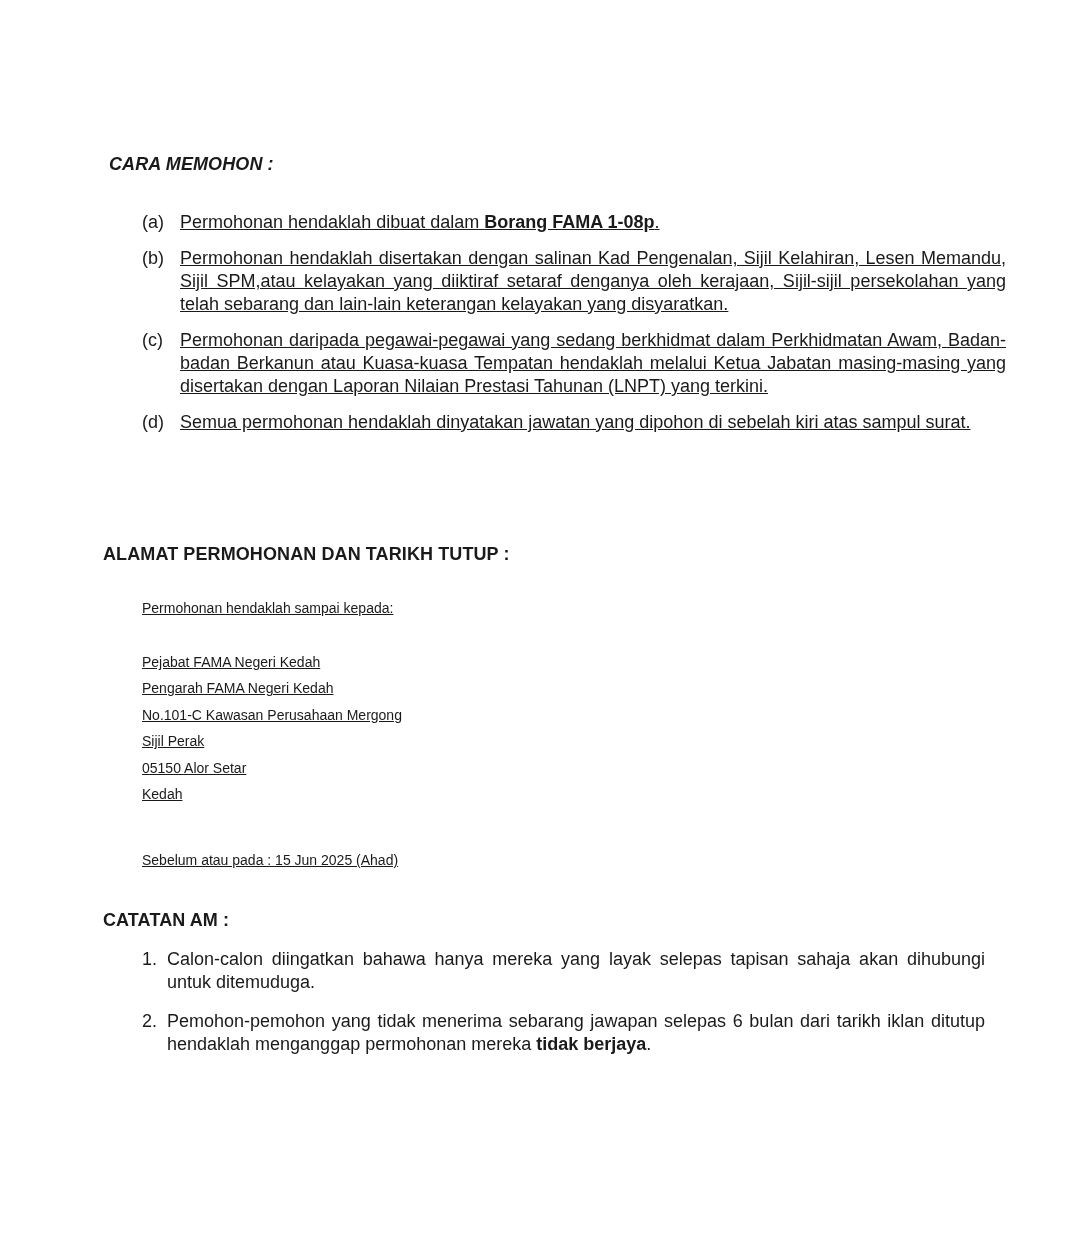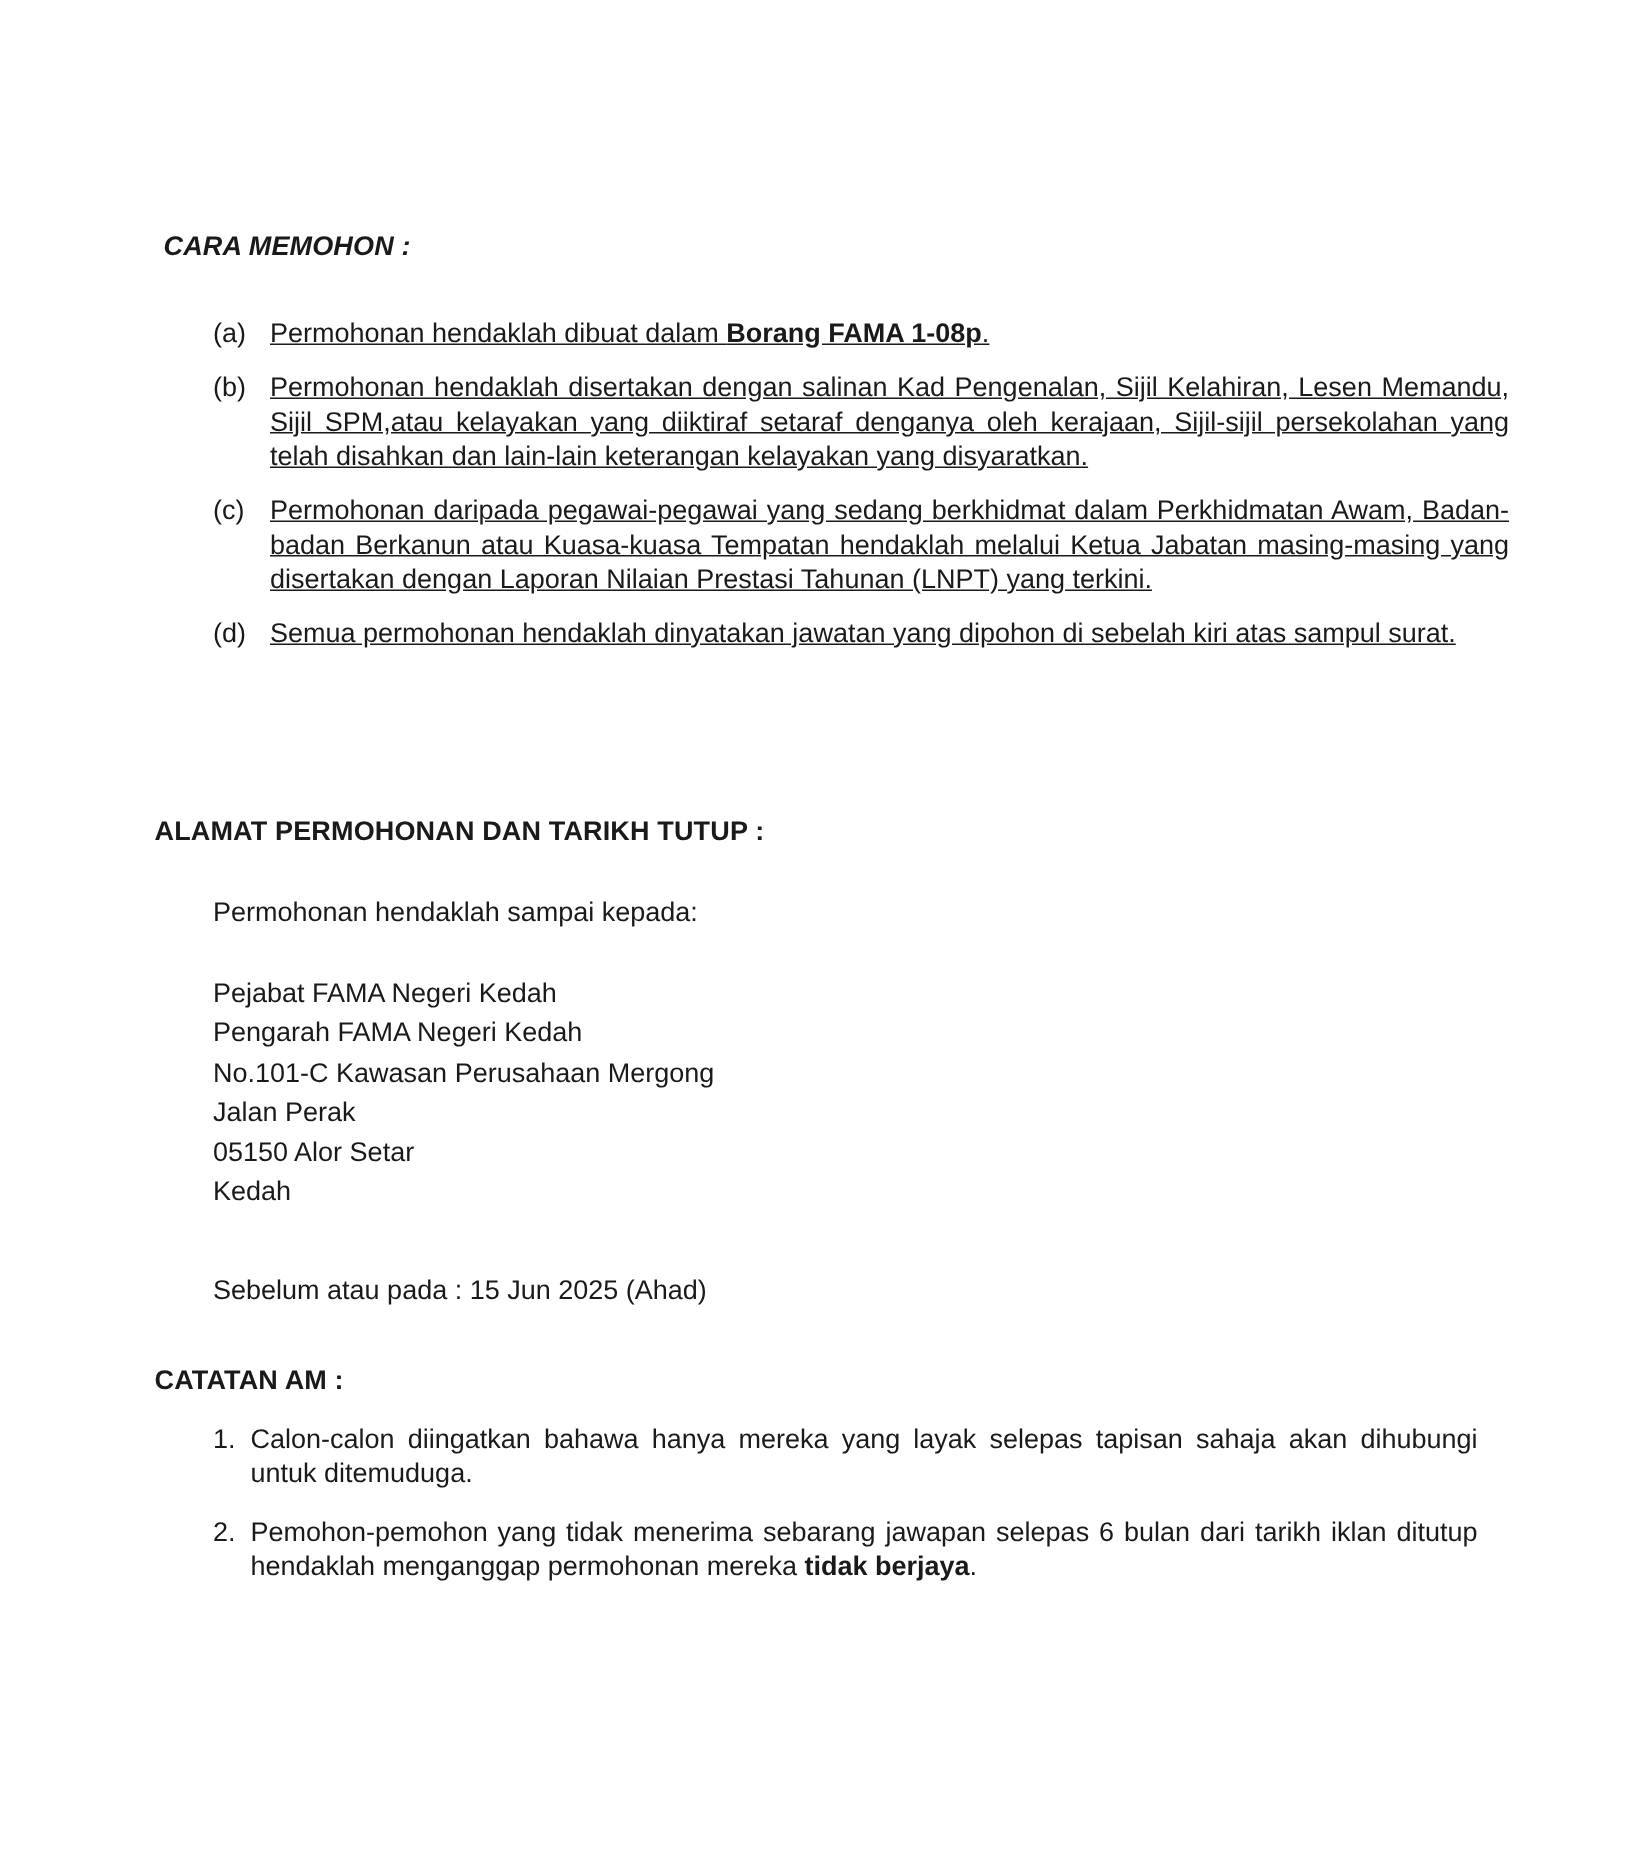--- a/index.html
+++ b/index.html
@@ -56,61 +56,62 @@
       left: 142px;
       top: 948px;
       width: 843px;
     }
     #catatan-list li { padding-left: 25px; margin-bottom: 16px; }
 
     .plain {
       position: absolute;
       left: 142px;
       margin: 0;
-      font-size: 18px;
+      font-size: 14px;
+      text-decoration: underline;
     }
     #intro-line { top: 597px; }
     #address { top: 649px; line-height: 26.4px; }
     #address div { white-space: nowrap; }
     #deadline { top: 834px; margin-top: 15px; }
     b, .bold { font-weight: bold; }
   </style>
 </head>
 <body>
 
 <h2 id="h-cara" class="heading">CARA MEMOHON :</h2>
 
 <ol id="cara-list" class="list">
   <li>
     <span class="marker">(a)</span>
     <span class="body"><span>Permohonan hendaklah dibuat dalam </span><b>Borang FAMA 1-08p</b><span>.</span></span>
   </li>
   <li>
     <span class="marker">(b)</span>
-    <span class="body">Permohonan hendaklah disertakan dengan salinan Kad Pengenalan, Sijil Kelahiran, Lesen Memandu, Sijil SPM,atau kelayakan yang diiktiraf setaraf denganya oleh kerajaan, Sijil-sijil persekolahan yang telah disahkan dan lain-lain keterangan kelayakan yang disyaratkan.</span>
+    <span class="body">Permohonan hendaklah disertakan dengan salinan Kad Pengenalan, Sijil Kelahiran, Lesen Memandu, Sijil SPM,atau kelayakan yang diiktiraf setaraf denganya oleh kerajaan, Sijil-sijil persekolahan yang telah sebarang dan lain-lain keterangan kelayakan yang disyaratkan.</span>
   </li>
   <li>
     <span class="marker">(c)</span>
     <span class="body">Permohonan daripada pegawai-pegawai yang sedang berkhidmat dalam Perkhidmatan Awam, Badan-badan Berkanun atau Kuasa-kuasa Tempatan hendaklah melalui Ketua Jabatan masing-masing yang disertakan dengan Laporan Nilaian Prestasi Tahunan (LNPT) yang terkini.</span>
   </li>
   <li>
     <span class="marker">(d)</span>
     <span class="body">Semua permohonan hendaklah dinyatakan jawatan yang dipohon di sebelah kiri atas sampul surat.</span>
   </li>
 </ol>
 
 <h2 id="h-alamat" class="heading">ALAMAT PERMOHONAN DAN TARIKH TUTUP :</h2>
 
 <p id="intro-line" class="plain">Permohonan hendaklah sampai kepada:</p>
 
 <div id="address" class="plain">
   <div>Pejabat FAMA Negeri Kedah</div>
   <div>Pengarah FAMA Negeri Kedah</div>
   <div>No.101-C Kawasan Perusahaan Mergong</div>
-  <div>Jalan Perak</div>
+  <div>Sijil Perak</div>
   <div>05150 Alor Setar</div>
   <div>Kedah</div>
 </div>
 
 <p id="deadline" class="plain">Sebelum atau pada : 15 Jun 2025 (Ahad)</p>
 
 <h2 id="h-catatan" class="heading">CATATAN AM :</h2>
 
 <ol id="catatan-list" class="list">
   <li>

